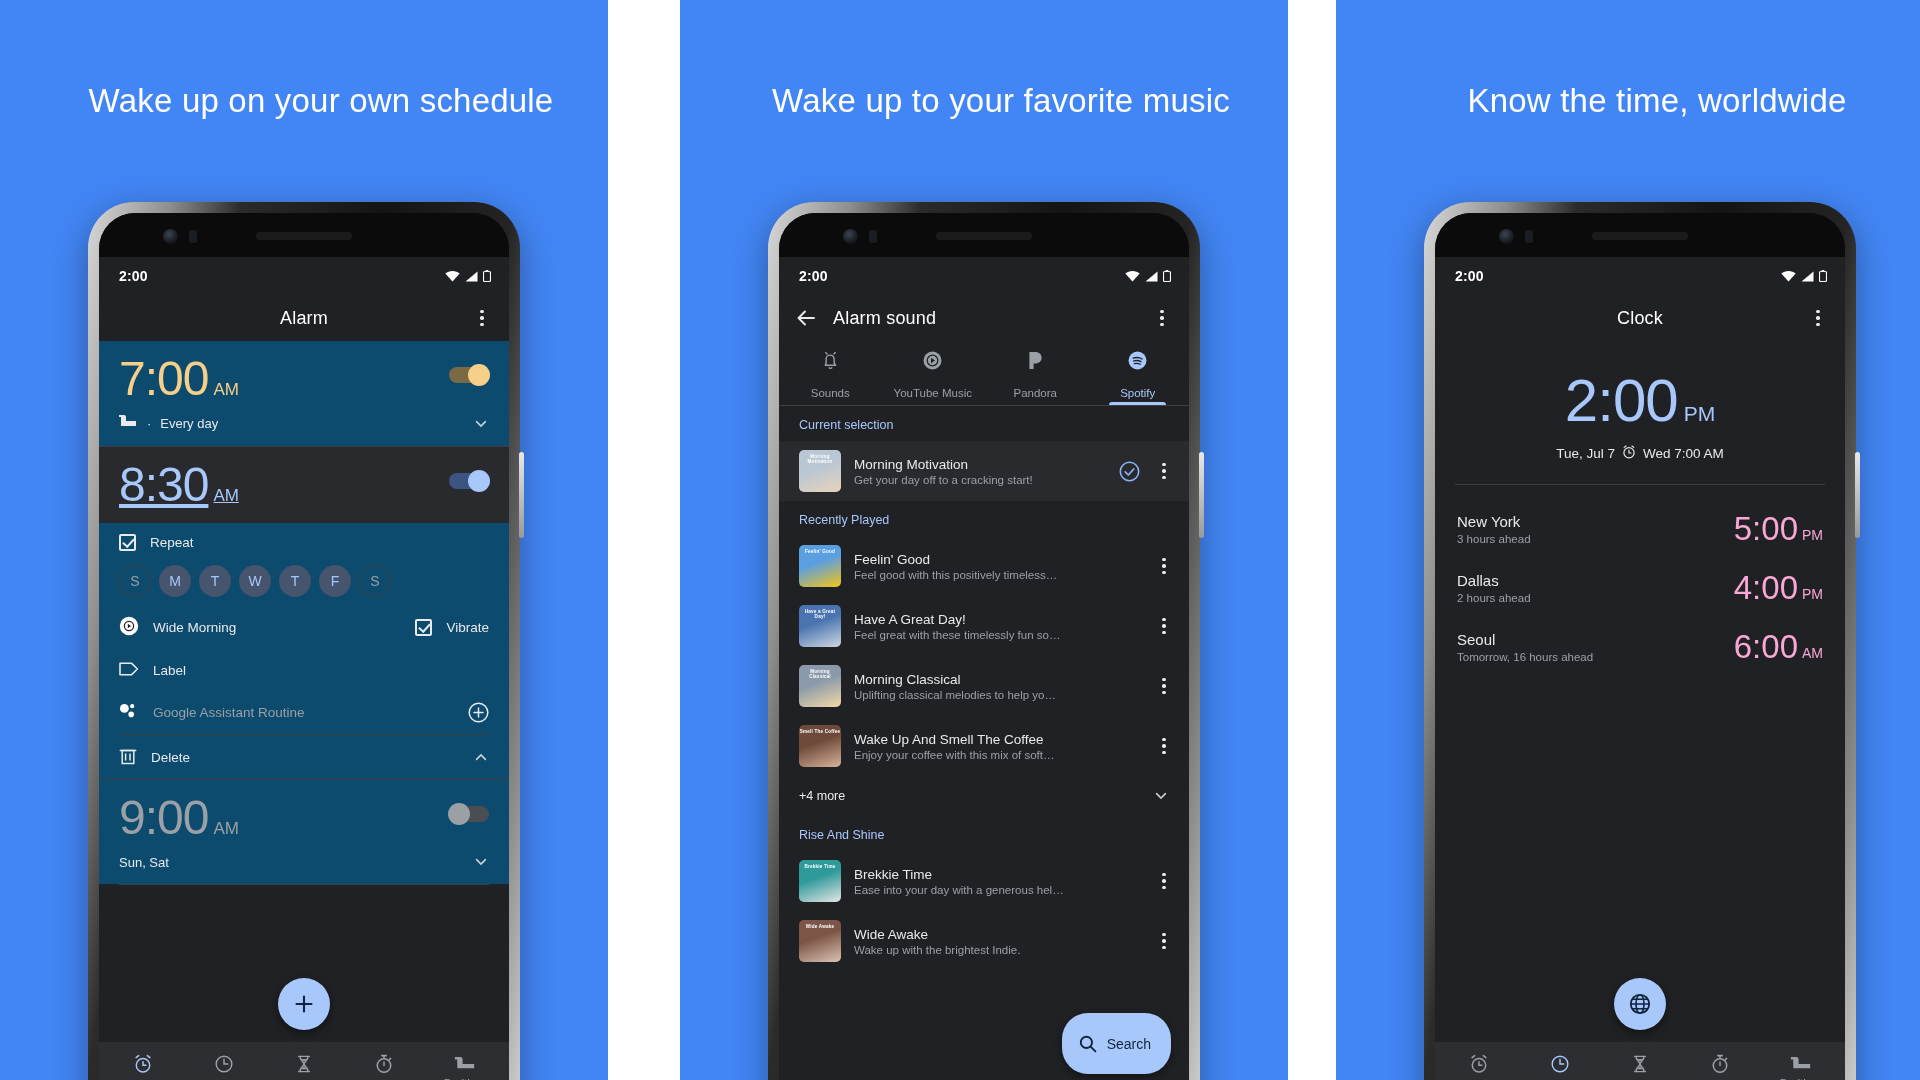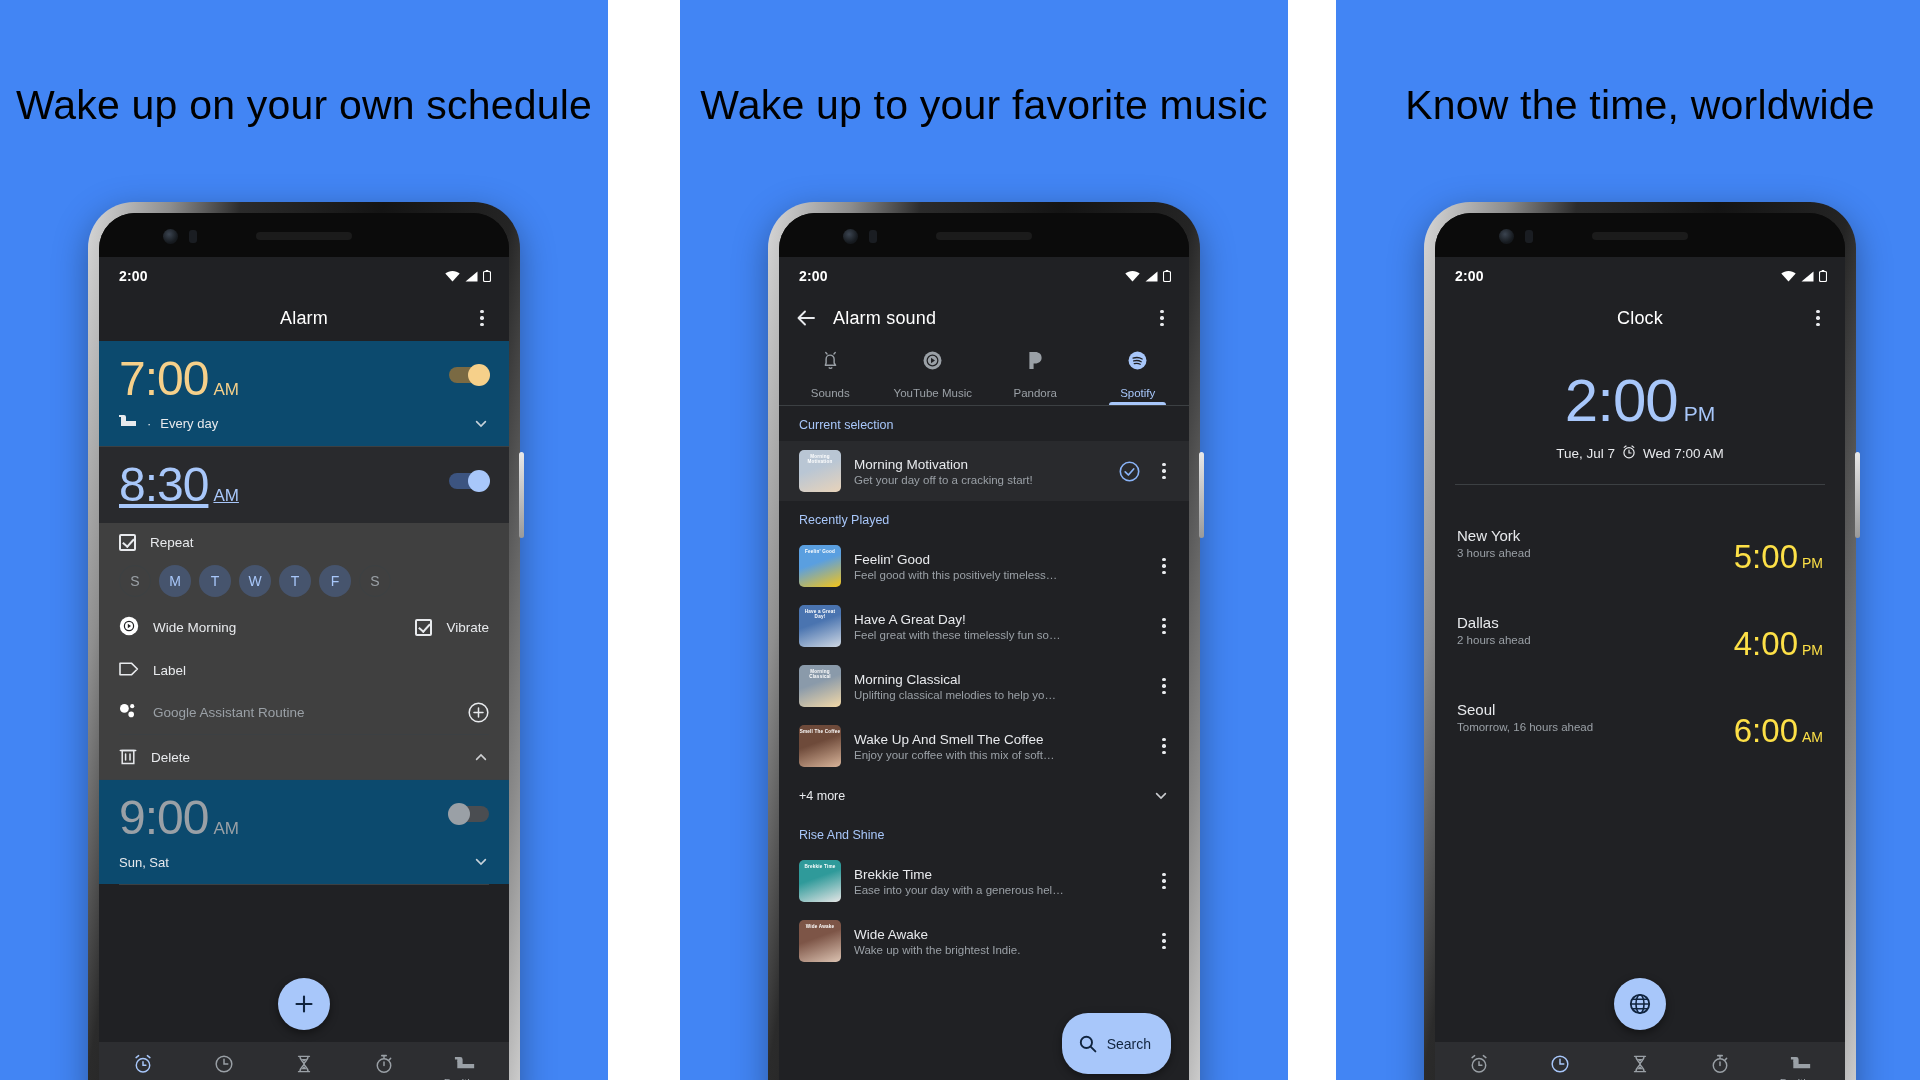--- a/index.html
+++ b/index.html
@@ -15,24 +15,24 @@
     position: relative;
     width: 608px; height: 1080px;
     background: #4285f4;
     flex: 0 0 608px;
     overflow: hidden;
   }
   .panel.mid { background: #4285f4; margin-left: 24px; }
   .gap { flex: 0 0 48px; height: 1080px; background: #ffffff; }
 
   .headline {
-    position: absolute; top: 82px; left: 0; width: 100%;
+    position: absolute; top: 82px; left: 17px; width: 100%;
     text-align: center;
-    color: #000000;
-    font-size: 41px;
+    color: #ffffff;
+    font-size: 33px;
     font-weight: 400;
     letter-spacing: .2px;
   }
 
   
   .phone {
     position: absolute;
     left: 50%;
     transform: translateX(-50%);
     top: 202px;
@@ -261,21 +261,21 @@
   .bigclock .hm { font-size: 60px; font-weight: 400; letter-spacing: -1px; }
   .bigclock .ap { font-size: 21px; margin-left: 6px; font-weight: 500; }
   .bigclock .date {
     margin-top: 14px; color: #e8eaed; font-size: 13.5px;
     display: flex; align-items: center; justify-content: center; gap: 7px;
   }
   .wc-list { padding-top: 14px; background: #202124; }
   .wc-row { display: flex; align-items: center; justify-content: space-between; padding: 13px 22px; }
   .wc-city { color: #e8eaed; font-size: 15px; }
   .wc-off { color: #9aa0a6; font-size: 11.5px; margin-top: 3px; }
-  .wc-time { display: flex; align-items: baseline; color: #fde047; line-height: 1; margin-top: 28px; }
+  .wc-time { display: flex; align-items: baseline; color: #f9a8d4; line-height: 1; }
   .wc-time .h { font-size: 33px; font-weight: 400; }
   .wc-time .a { font-size: 14px; margin-left: 4px; font-weight: 500; }
 </style>
 </head>
 <body>
 
 <div class="stage">
 
   <div class="panel">
     <div class="headline">Wake up on your own schedule</div>
@@ -357,21 +357,21 @@
             <div class="alarm-row">
               <div class="time t-blue">
                 <span class="big">8:30</span>
                 <span class="ampm">AM</span>
               </div>
               <div class="toggle on-blue">
                   <div class="knob"></div>
                 </div>
             </div>
           </div>
-          <div style="background:#404040">
+          <div style="background:#0c4a6e">
             <div class="opt-row">
               <div class="opt-left">
                 <span class="cbox"></span>
                 <span class="lbl">Repeat</span>
               </div>
             </div>
             <div class="days">
                 <div class="day off">S</div>
                 <div class="day on">M</div>
                 <div class="day on">T</div>

